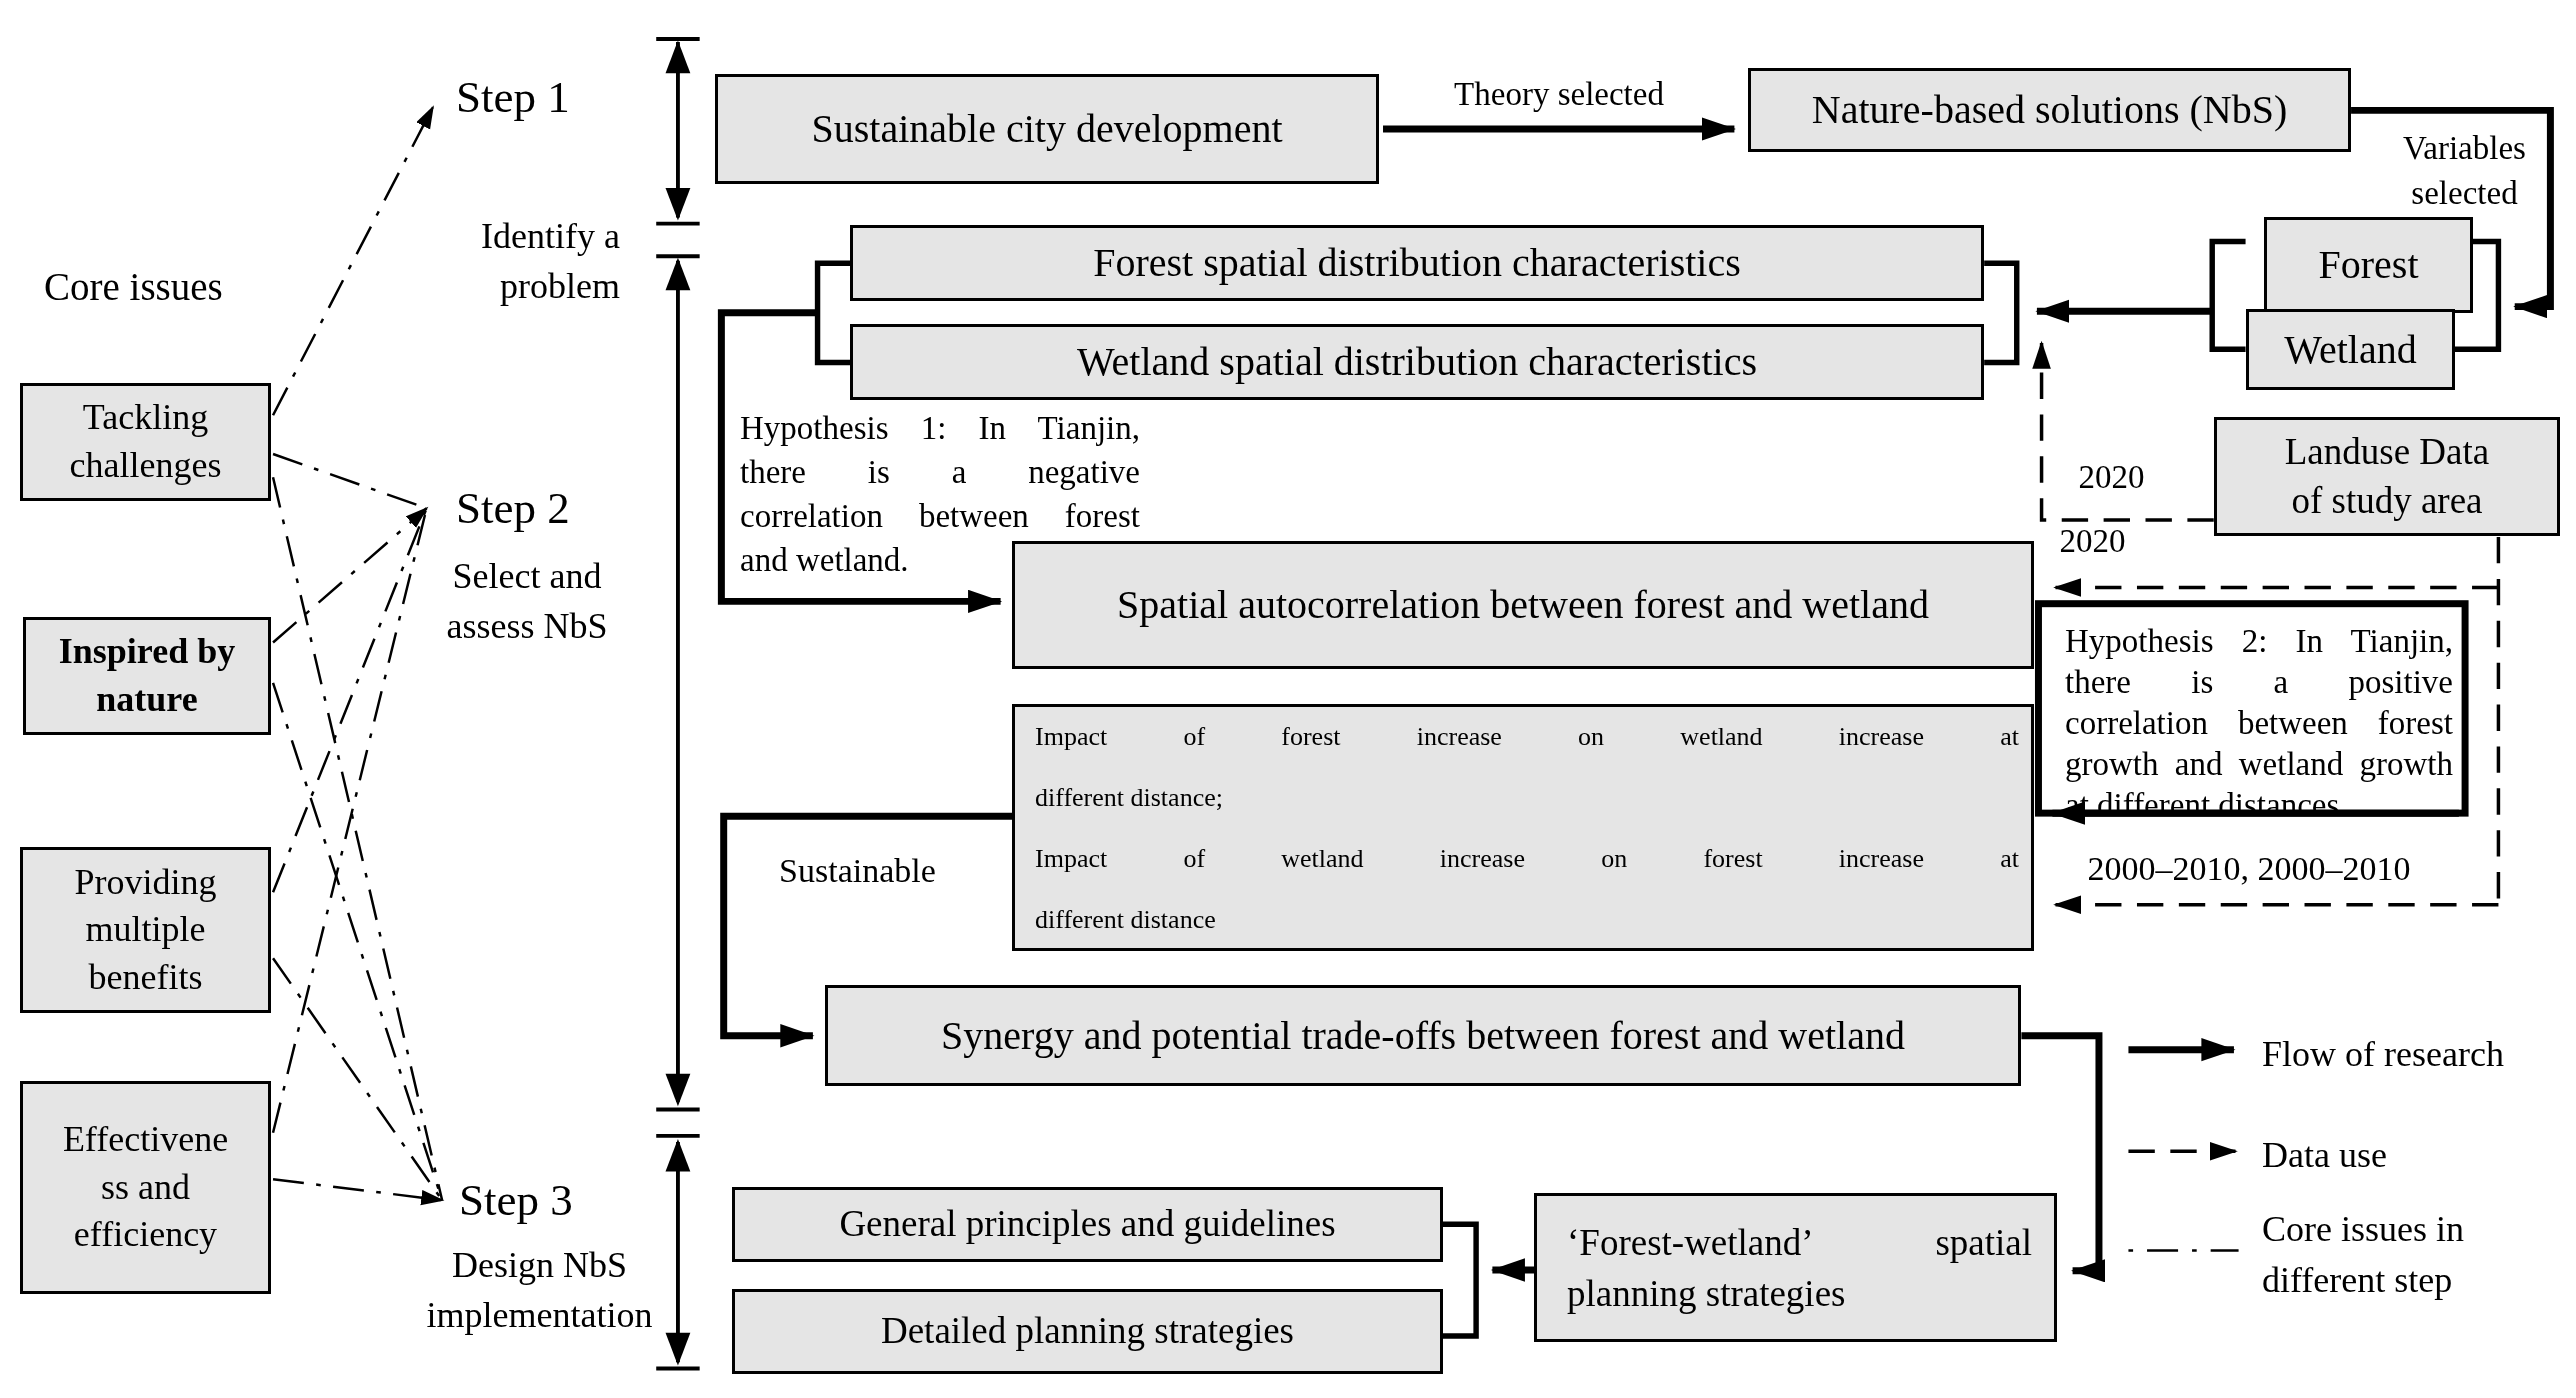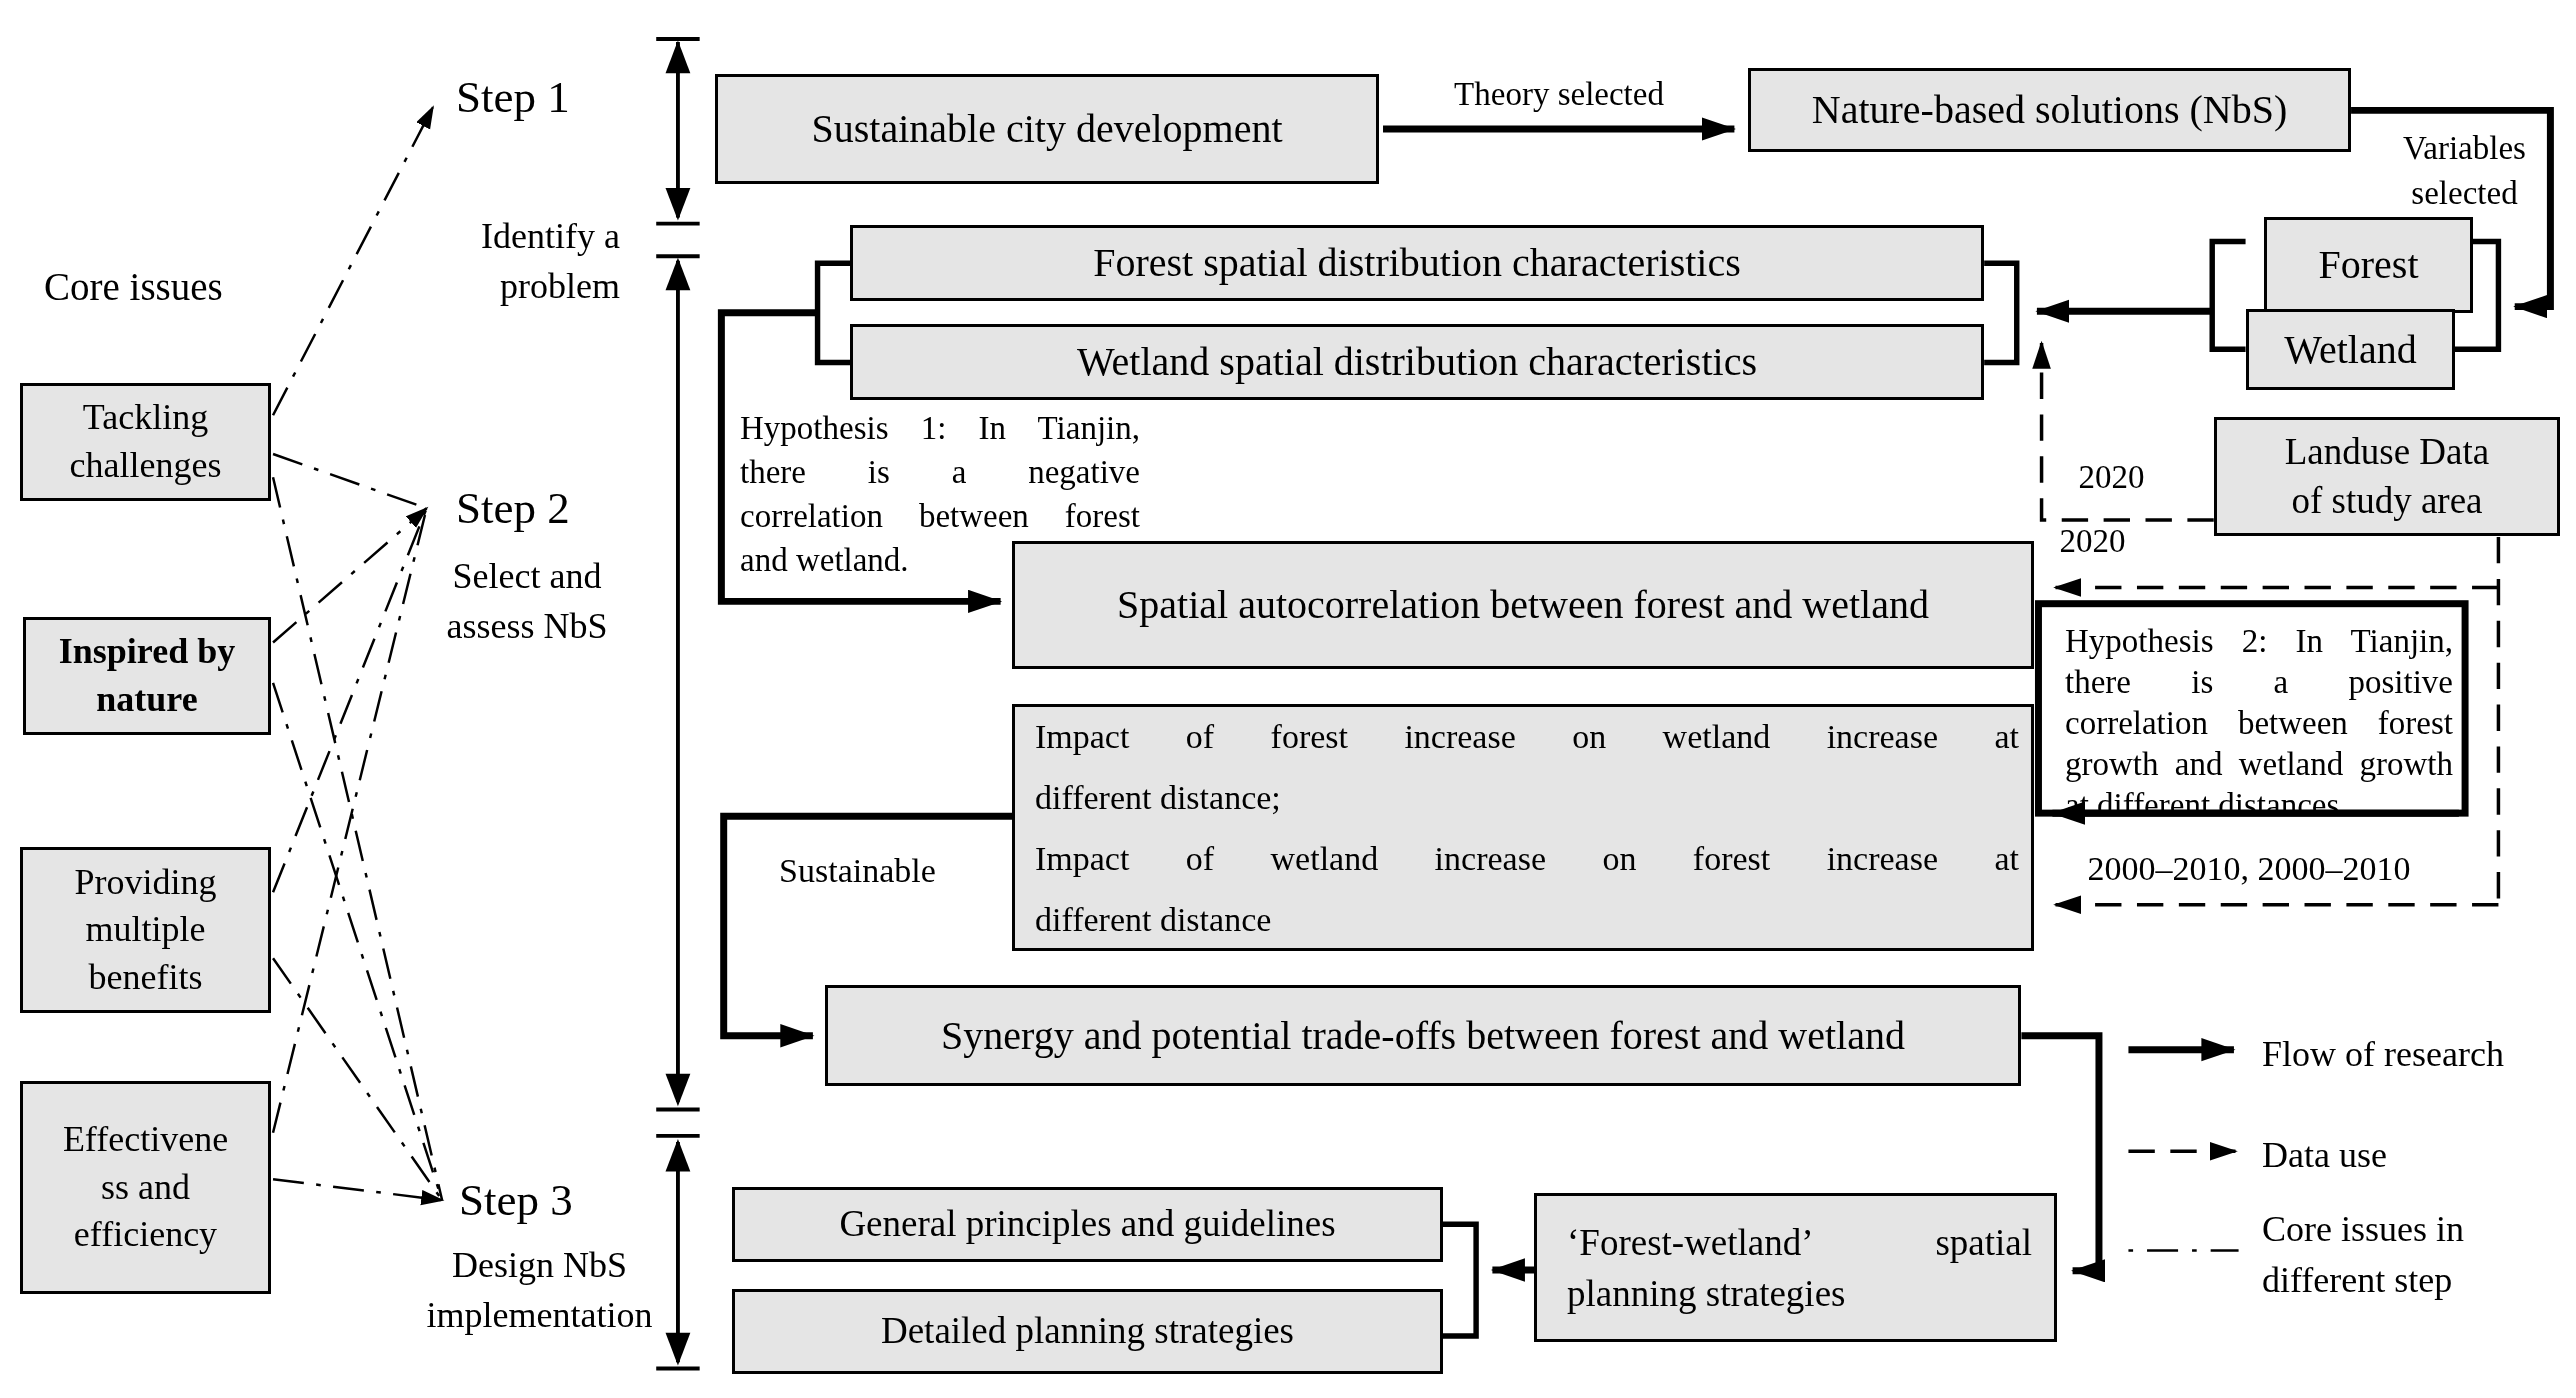--- a/index.html
+++ b/index.html
@@ -167,21 +167,21 @@
 
   <div class="textblock" style="left:2057px;top:621px;width:388px;font-size:33px;line-height:41px;">
     <span class="ln just">Hypothesis 2: In Tianjin,</span>
     <span class="ln just">there is a positive</span>
     <span class="ln just">correlation between forest</span>
     <span class="ln just">growth and wetland growth</span>
     <span class="ln leftln">at different distances.</span>
   </div>
 
   <div class="node" style="left:1012px;top:704px;width:1022px;height:247px;align-items:center;justify-content:flex-start;">
-    <div class="textblock" style="position:static;width:100%;padding:0 12px;font-size:34px;line-height:61px;">
+    <div class="textblock" style="position:static;width:100%;padding:0 12px;font-size:26px;line-height:61px;">
       <span class="ln just">Impact of forest increase on wetland increase at</span>
       <span class="ln leftln">different distance;</span>
       <span class="ln just">Impact of wetland increase on forest increase at</span>
       <span class="ln leftln">different distance</span>
     </div>
   </div>
 
   <div class="lbl center" style="left:745px;top:852px;width:225px;font-size:34px;">Sustainable</div>
 
   <div class="lbl center" style="left:2063px;top:850px;width:372px;font-size:34px;">2000–2010, 2000–2010</div>

